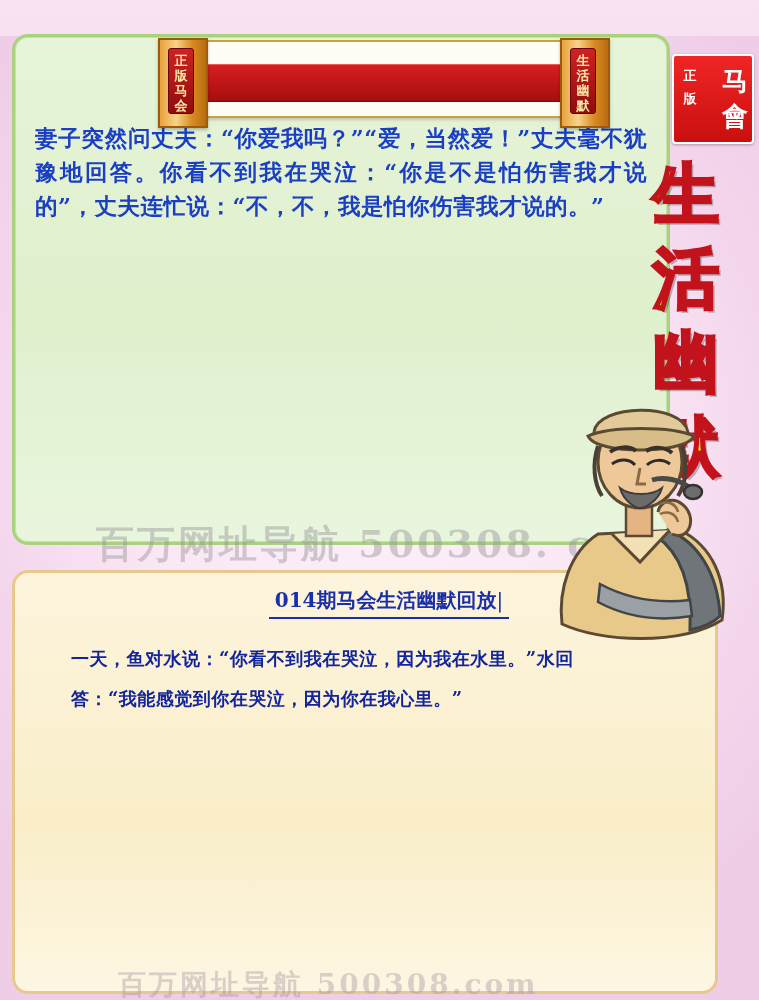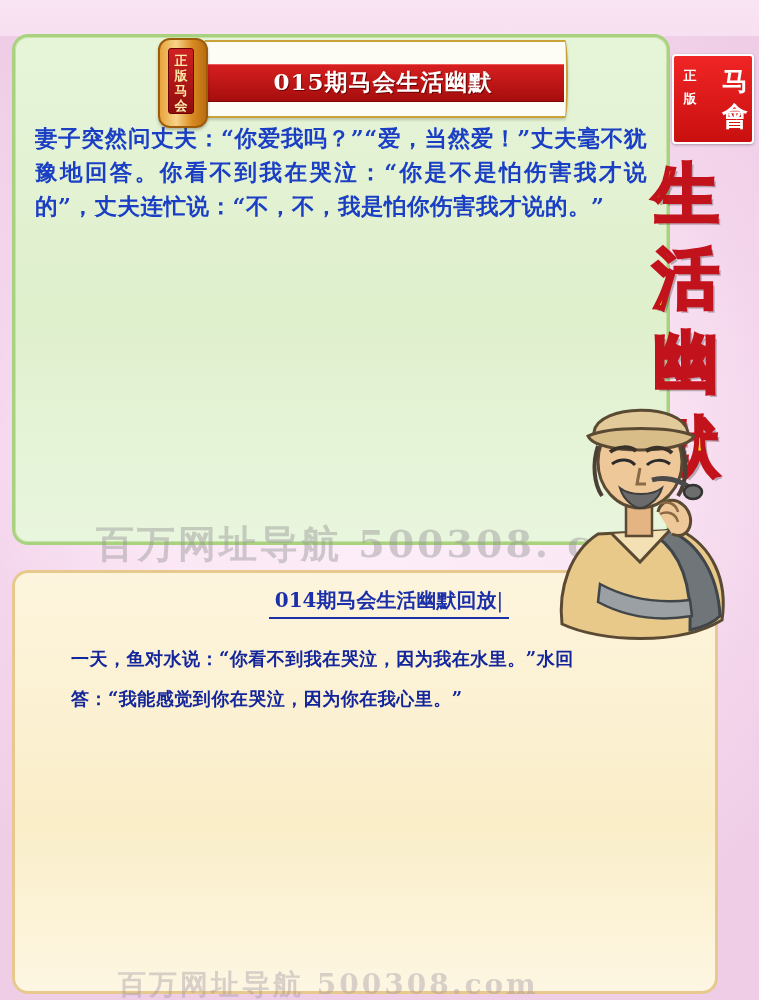--- a/index.html
+++ b/index.html
@@ -64,21 +64,21 @@
     line-height:34px;text-align:center;
     font-family:"DejaVu Serif", serif;
     font-weight:bold;font-size:23px;color:#ffffff;
     letter-spacing:1px;
     text-shadow:1px 1px 0 #6d0000;
   }
   .roll{
     position:absolute;top:0;width:46px;height:86px;
     background:linear-gradient(90deg,#e8a33c,#f7d38a 35%,#d98b22 70%,#b96c10);
     border:2px solid #9c5c0b;
-    border-radius:12px;
+    border-radius:0;
     box-shadow:0 2px 3px rgba(0,0,0,.25);
   }
   .roll.left{left:0;}
   .roll.right{right:0;}
   .roll-inner{
     position:absolute;left:8px;top:8px;width:26px;height:66px;
     background:linear-gradient(#cf2222,#8f0d0d);
     border:1px solid #6d0000;border-radius:3px;
     color:#ffe9a8;font-size:13px;line-height:15px;text-align:center;
     font-family:"DejaVu Serif", serif;font-weight:bold;
@@ -171,23 +171,25 @@
 
 <div class="panel-green">
   <div class="panel-green-inner">
     <div class="joke-top">妻子突然问丈夫：“你爱我吗？”“爱，当然爱！”丈夫毫不犹豫地回答。你看不到我在哭泣：“你是不是怕伤害我才说的”，丈夫连忙说：“不，不，我是怕你伤害我才说的。”</div>
   </div>
 </div>
 
 <div class="scroll">
   <div class="scroll-body"></div>
   <div class="scroll-band"></div>
-  <div class="scroll-title">015期马会生活幽默</div>
   <div class="roll left">
     <div class="roll-inner">正版马会</div>
+  </div>
+  <div class="roll right">
+    <div class="roll-inner">生活幽默</div>
   </div>
 </div>
 
 <div class="watermark">百万网址导航 500308. com</div>
 
 <div class="panel-cream">
   <div class="panel-cream-head">
     <span class="head-text"><span>014期马会生活幽默回放</span><span class="bar">|</span></span>
   </div>
   <div class="joke-bottom">一天，鱼对水说：“你看不到我在哭泣，因为我在水里。”水回答：“我能感觉到你在哭泣，因为你在我心里。”</div>

